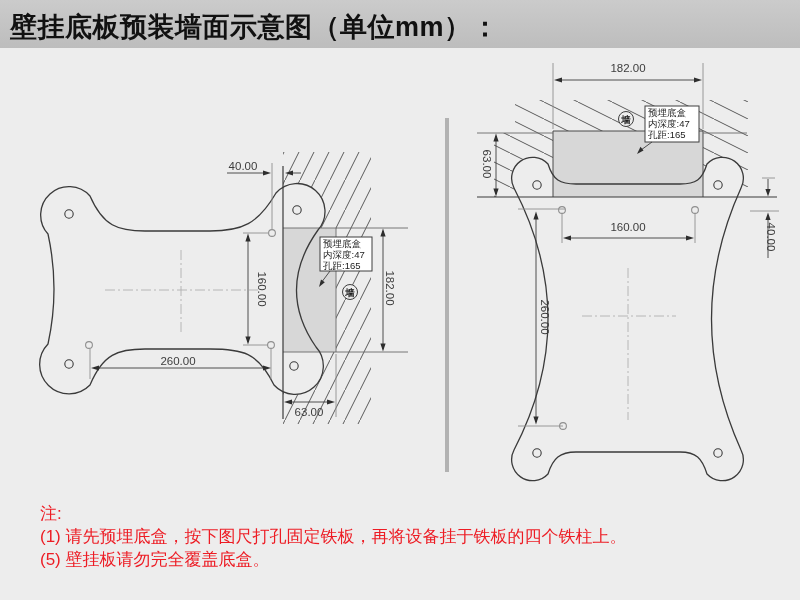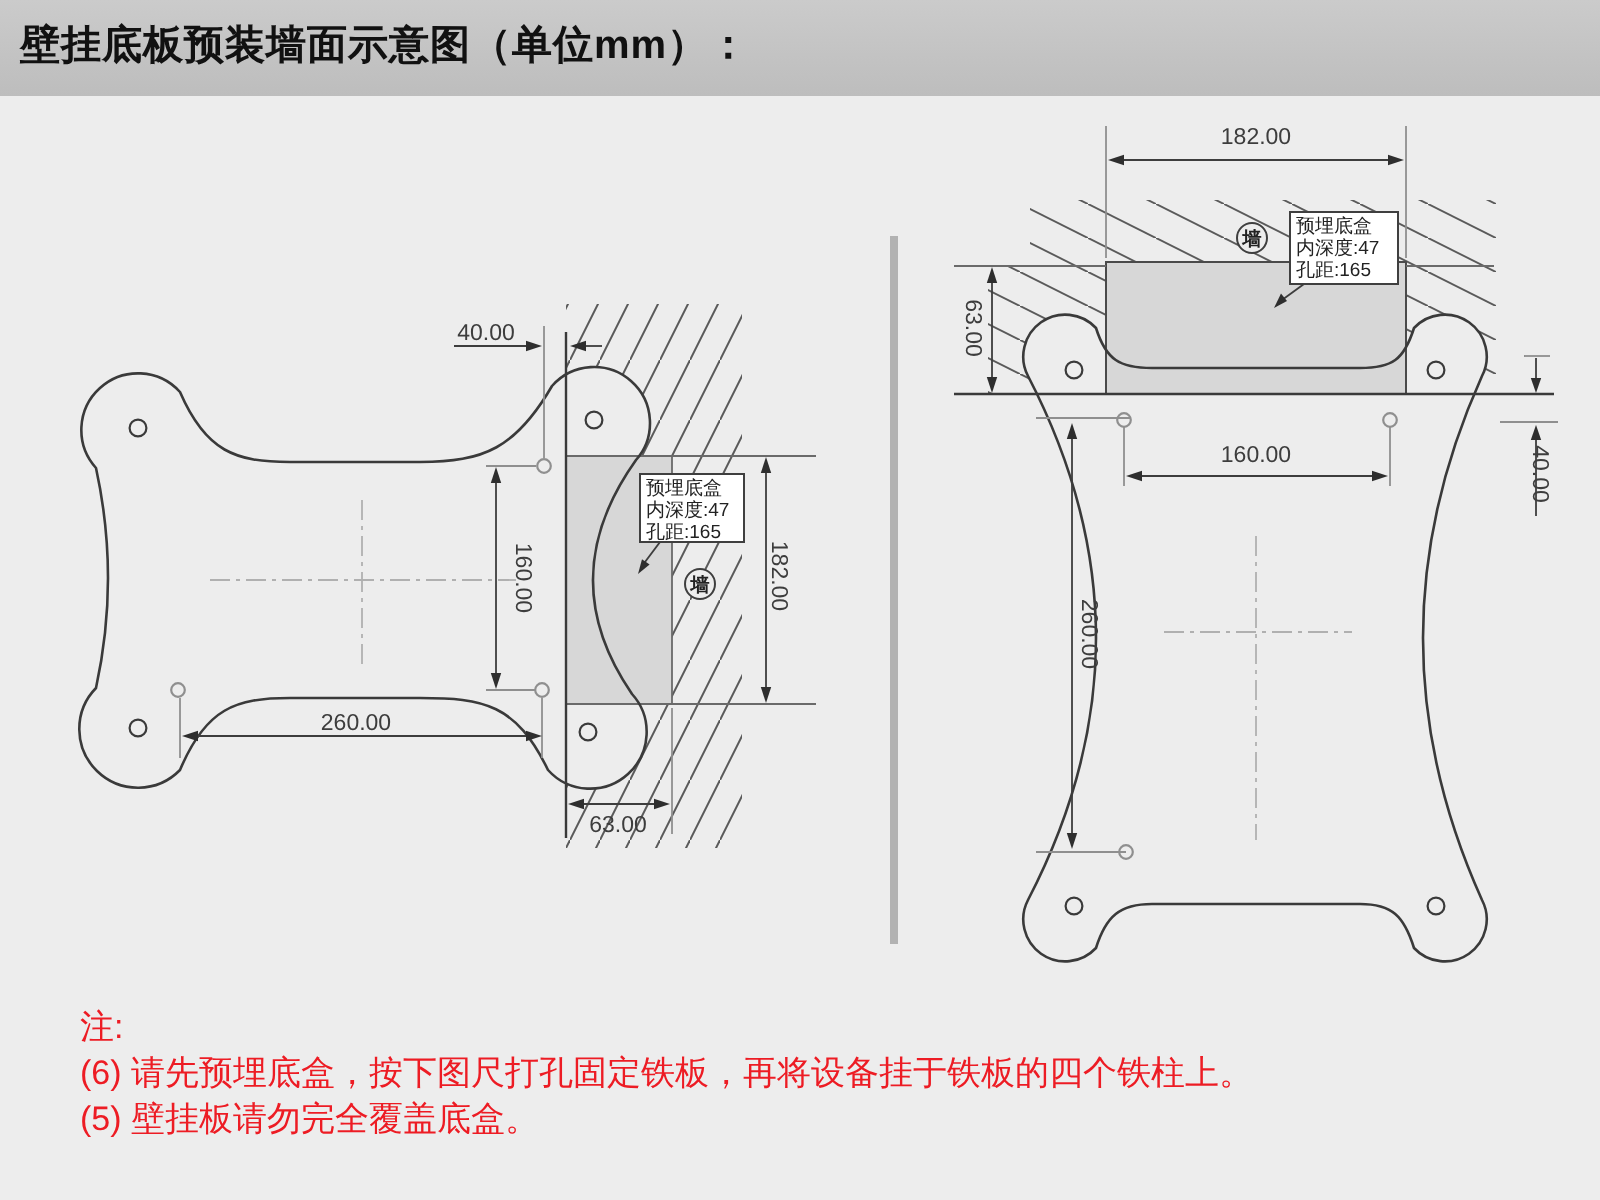--- a/index.html
+++ b/index.html
@@ -8,21 +8,21 @@
     background:#ededed;
     font-family:"Liberation Sans","DejaVu Sans",sans-serif;
   }
   .titlebar{
     position:absolute;left:0;top:0;width:800px;height:48px;
     background:linear-gradient(180deg,#cbcbcb 0%,#bdbdbd 100%);
     box-sizing:border-box;
   }
   .titlebar .title{
     position:absolute;left:10px;top:9px;
-    font-size:20px;font-weight:bold;color:#111;
+    font-size:27px;font-weight:bold;color:#111;
     letter-spacing:0.5px;white-space:nowrap;
   }
   svg#diagram{position:absolute;left:0;top:0;}
   .notes{
     position:absolute;left:40px;top:502px;width:720px;
     font-size:17px;line-height:23px;white-space:nowrap;
   }
   
   .plate-fill{fill:#ededed;stroke:none;}
   .plate-stroke{fill:none;stroke:#3a3a3a;stroke-width:1.3;}
@@ -225,15 +225,15 @@
     </g>
   </g>
 </svg>
 
 <div class="titlebar">
   <div class="title">壁挂底板预装墙面示意图（单位mm）：</div>
 </div>
 
 <div class="notes" id="notes" style="color: rgb(237, 28, 36);">
   <div>注:</div>
-  <div>(6) 请先预埋底盒，按下图尺打孔固定铁板，再将设备挂于铁板的四个铁柱上。</div>
+  <div>(1) 请先预埋底盒，按下图尺打孔固定铁板，再将设备挂于铁板的四个铁柱上。</div>
   <div>(5) 壁挂板请勿完全覆盖底盒。</div>
 </div>
 
 </body></html>

